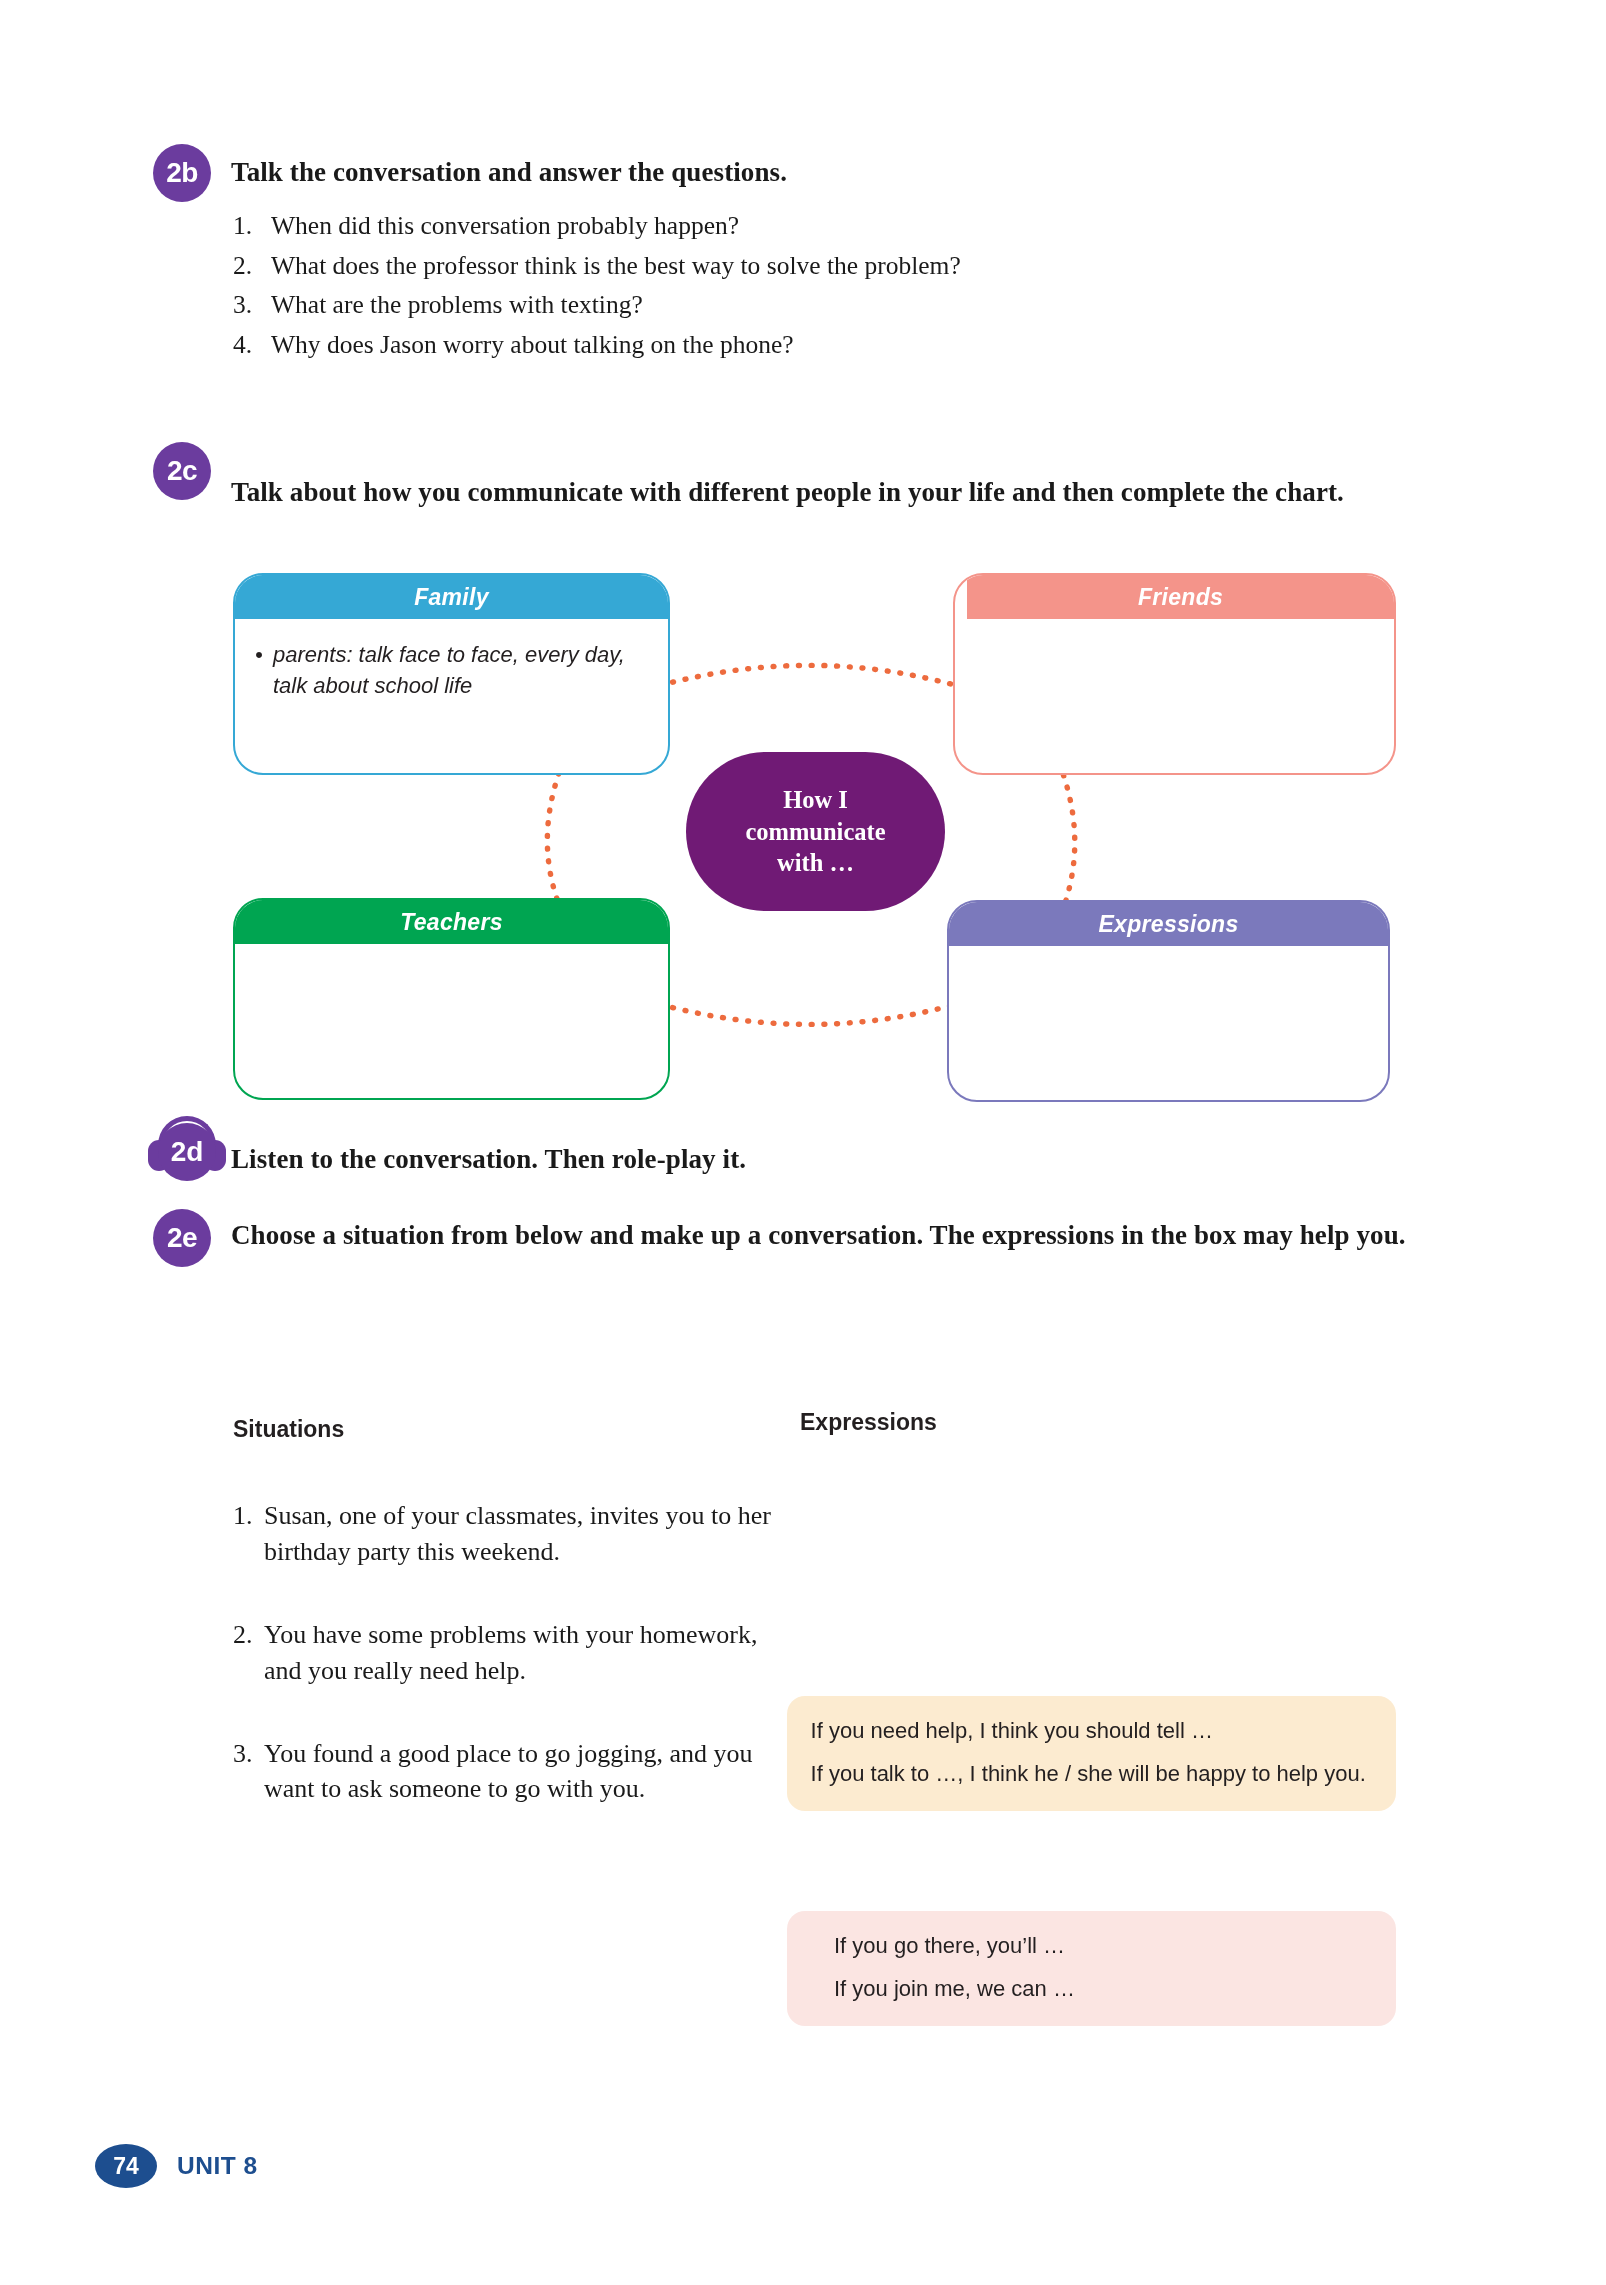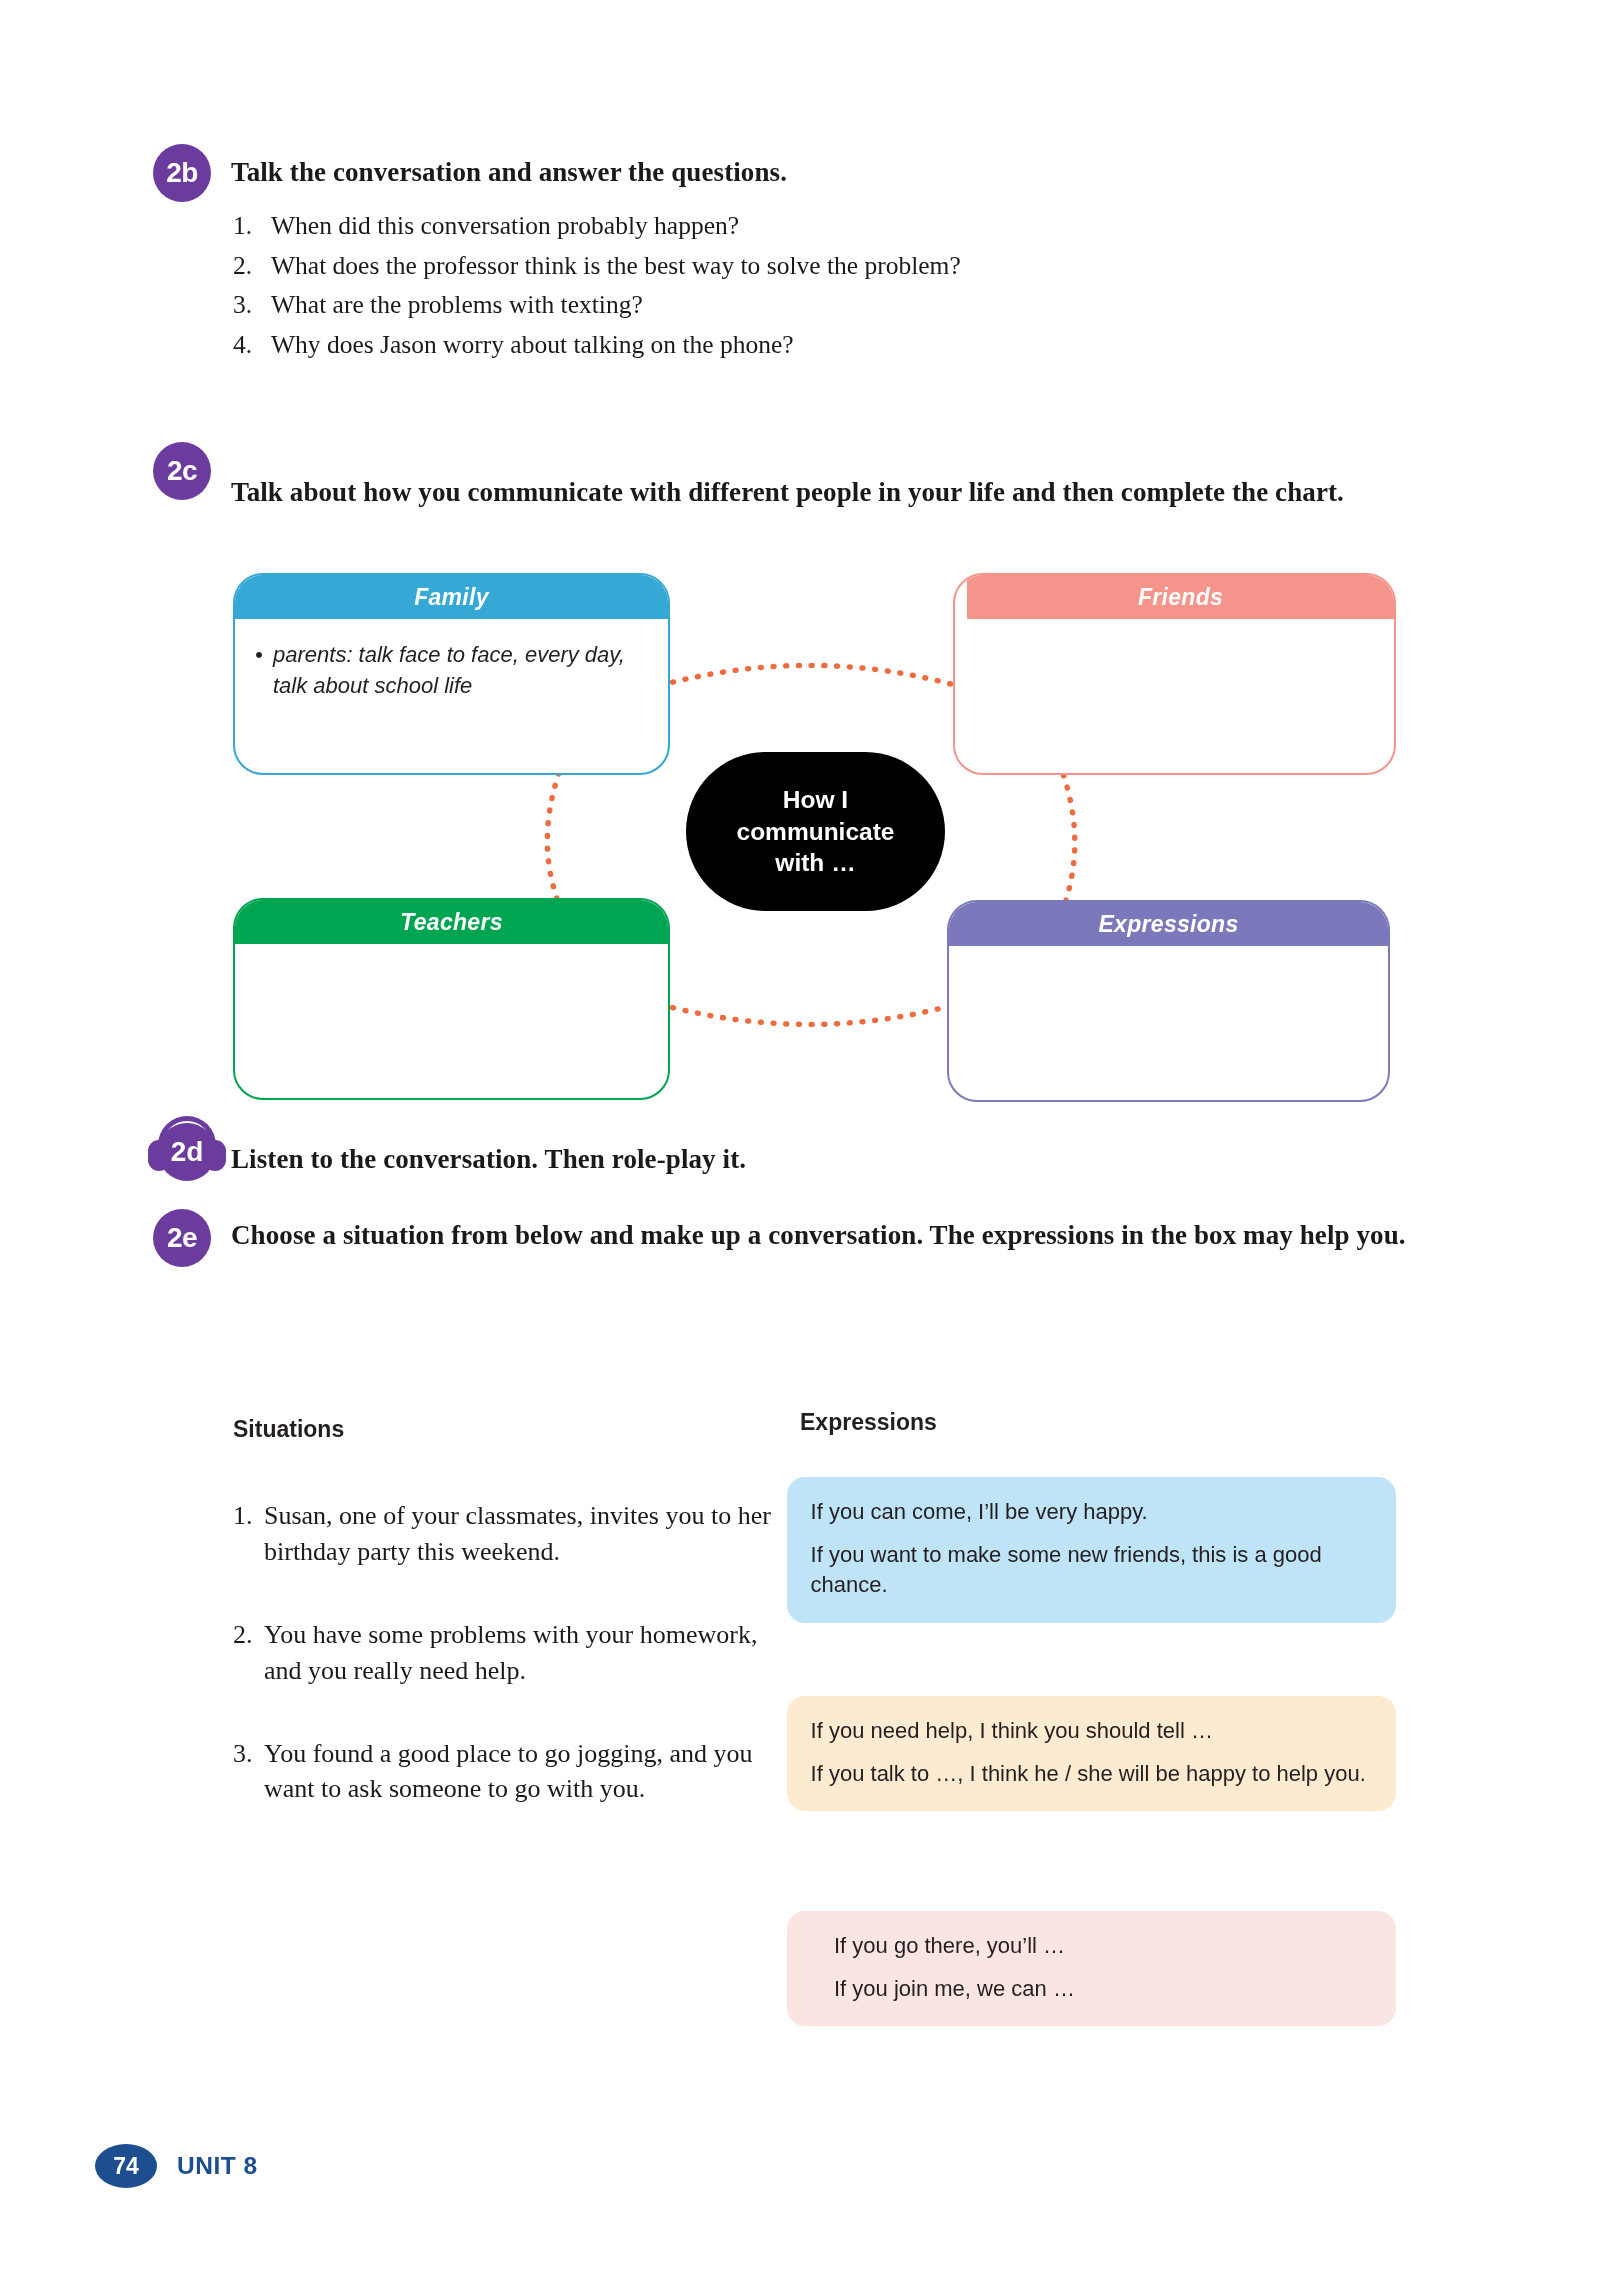--- a/index.html
+++ b/index.html
@@ -126,28 +126,28 @@
     font-family: "Liberation Sans", sans-serif;
     font-size: 22px;
     line-height: 1.42;
     color: #231f20;
   }
   .mb-bullet { display: flex; }
   .mb-bullet .dot { width: 18px; flex: none; }
 
   .centerpill {
     position: absolute;
-    background: #000000;
+    background: #701a75;
     border-radius: 82px;
     display: flex;
     align-items: center;
     justify-content: center;
     text-align: center;
     color: #ffffff;
-    font-family: Liberation Sans, sans-serif;
+    font-family: Liberation Serif, serif;
     font-weight: bold;
     font-size: 24.5px;
     line-height: 1.28;
   }
   .connector { position: absolute; pointer-events: none; }
 
   
   .section-title {
     position: absolute;
     font-family: "Liberation Sans", sans-serif;
@@ -302,24 +302,20 @@
       <span>You have some problems with your homework, and you really need help.</span>
     </div>
     <div class="sit-row">
       <span class="snum">3.</span>
       <span>You found a good place to go jogging, and you want to ask someone to go with you.</span>
     </div>
   </div>
 
   <div class="section-title" style="left:800px; top:1409px;">Expressions</div>
 
-  <div class="expr-box" style="left:787px; top:1477px; width:609px; background:#BFE4F7;">
-    <p>If you can come, I’ll be very happy.</p>
-    <p>If you want to make some new friends, this is a good chance.</p>
-  </div>
 
   <div class="expr-box" style="left:787px; top:1696px; width:609px; background:#FCEBD0;">
     <p>If you need help, I think you should tell …</p>
     <p>If you talk to …, I think he / she will be happy to help you.</p>
   </div>
 
   <div class="expr-box" style="left:787px; top:1911px; width:609px; background:#FBE5E2;padding-left:47px;">
     <p>If you go there, you’ll …</p>
     <p>If you join me, we can …</p>
   </div>

